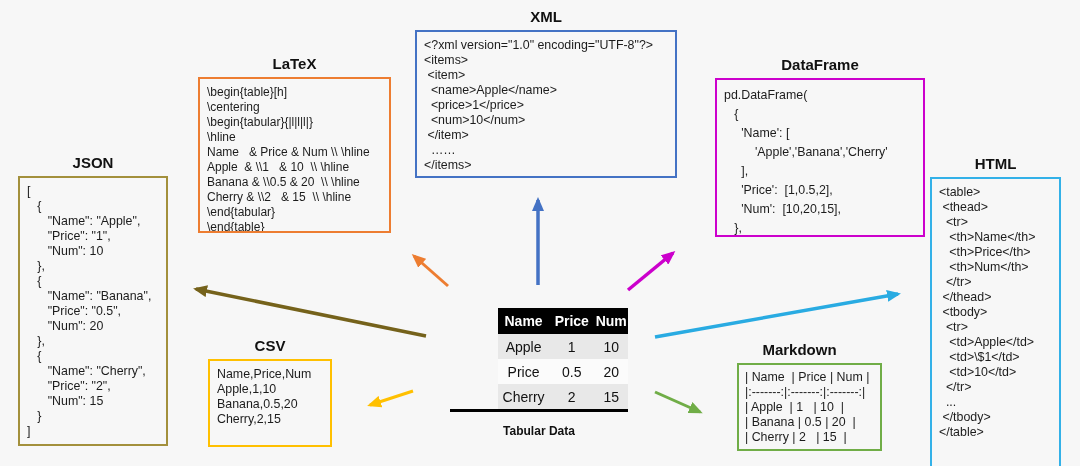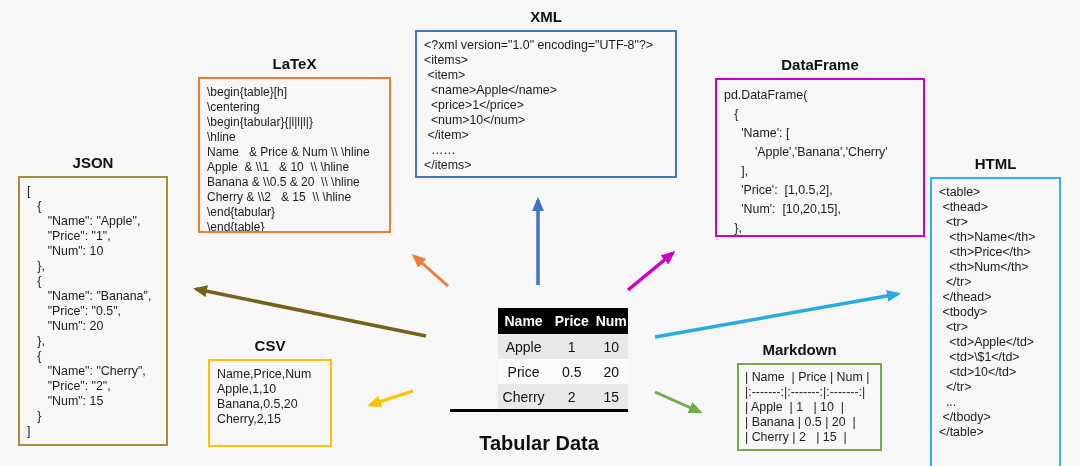--- a/index.html
+++ b/index.html
@@ -35,21 +35,21 @@
   
   .center-table{position:absolute;left:450px;top:308px;width:178px;}
   .t-grid{border-bottom:3px solid #000;}
   .t-row{display:flex;padding-left:48px;}
   .t-cell{font-size:14px;text-align:center;display:flex;align-items:center;justify-content:center;}
   .c0{width:70px;} .c1{width:62px;} .c2{width:46px;}
   .t-head .t-cell{background:#000;color:#fff;font-weight:bold;height:26px;}
   .t-body .t-cell{height:25px;color:#111;}
   .t-row.odd  .t-cell{background:#e8e8e8;}
   .t-row.even .t-cell{background:#fbfbfb;}
-  .t-caption{margin-top:20px;text-align:center;font-weight:bold;font-size:20px;color:#111;}
+  .t-caption{margin-top:12px;text-align:center;font-weight:bold;font-size:12px;color:#111;}
   
   .arrows{position:absolute;left:0;top:0;pointer-events:none;}
 </style>
 </head>
 <body>
 
 <div class="canvas">
 
   <svg class="arrows" width="1080" height="466" viewBox="0 0 1080 466">
     <defs>

